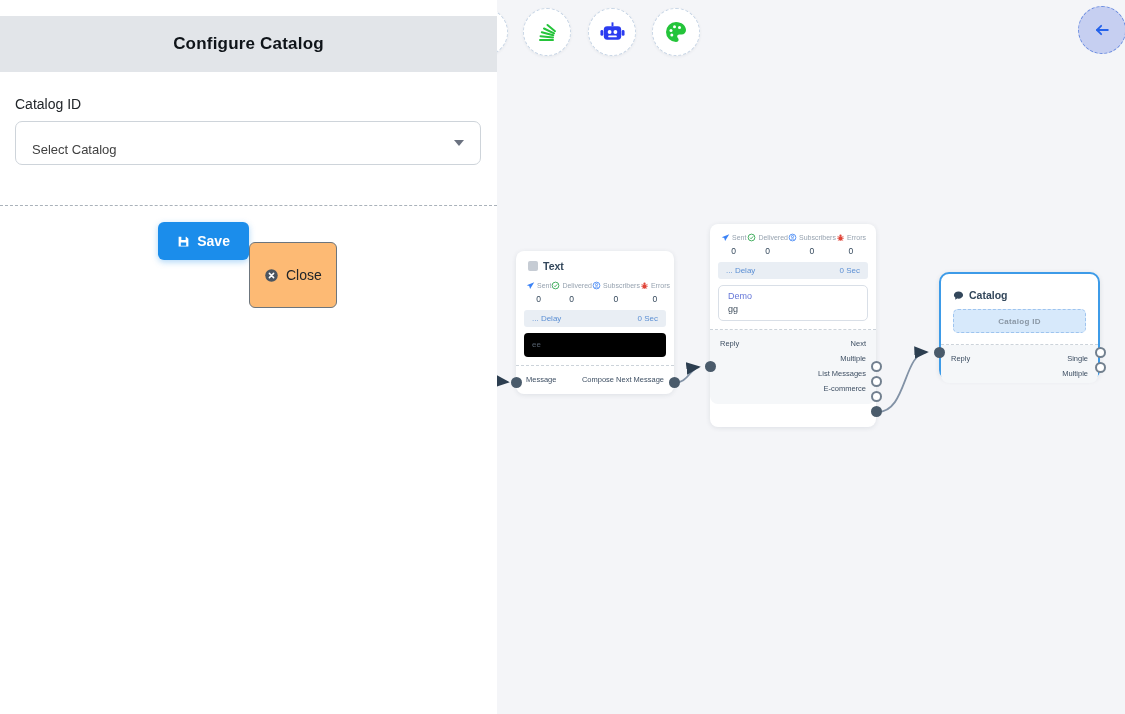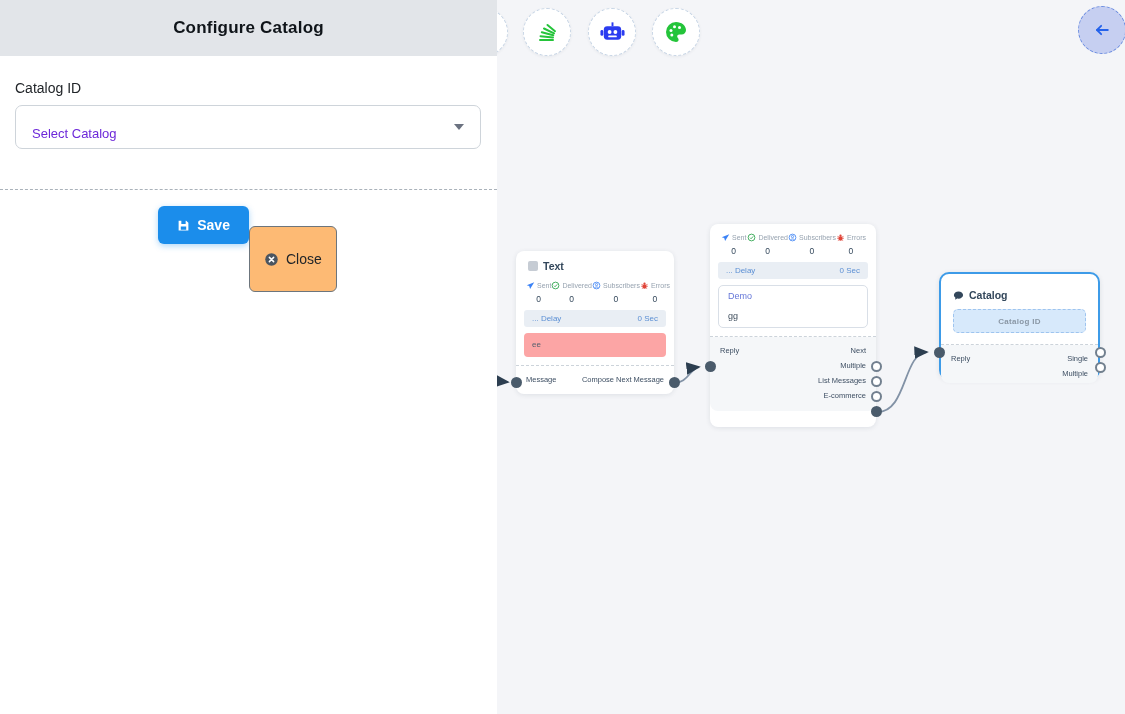--- a/index.html
+++ b/index.html
@@ -3,28 +3,28 @@
 <meta charset="utf-8">
 <style>
   * { margin:0; padding:0; box-sizing:border-box; }
   html,body { width:1125px; height:714px; overflow:hidden;
     font-family:"Liberation Sans", sans-serif; background:#fff; }
 
   
   .left-panel { position:absolute; left:0; top:0; width:497px; height:714px;
     background:#fff; z-index:5; }
   .panel-header { height:56px; background:#e2e5e9; display:flex;
-    align-items:center; justify-content:center; }
+    align-items:center; justify-content:center;margin-top:16px; }
   .panel-title { font-size:17px; font-weight:bold; color:#0f1419; letter-spacing:.2px; }
   .panel-body { padding:0 16px 0 15px; }
   .field-label { display:block; margin-top:24px; font-size:14px; color:#212529; }
   .select-box { margin-top:9px; height:44px; border:1px solid #ced4da;
     border-radius:7px; background:#fff; display:flex; align-items:center;
     padding:0 16px; cursor:pointer; }
-  .select-value { flex:1; font-size:13px; color:#6d28d9;margin-top:12px; }
+  .select-value { flex:1; font-size:13px; color:#404040;margin-top:12px; }
   .select-caret { width:0; height:0; border-left:5px solid transparent;
     border-right:5px solid transparent; border-top:6px solid #6b7280; }
   .panel-divider { margin-top:40px; border:none; border-top:1px dashed #aab2ba; }
   .panel-actions { display:flex; justify-content:center;
     align-items:flex-start; padding:16px 16px 0 14px; }
   .btn { display:inline-flex; align-items:center; gap:7px; border-radius:6px;
     font-size:14px; cursor:pointer; border:none; }
   .btn-save { background:#1b8deb; color:#fff; font-weight:bold;
     padding:11px 19px; box-shadow:0 2px 6px rgba(27,141,235,.35); }
   .btn-close { background:#fdba74; color:#212529; border:1px solid #6c757d;
@@ -55,37 +55,37 @@
     padding:9px 10px 0 10px; }
   .stat { text-align:center; }
   .stat-label { display:flex; align-items:center; justify-content:center; gap:2px;
     font-size:7px; color:#97a3b0; white-space:nowrap; }
   .stat-value { margin-top:4px; font-size:8.5px; color:#33475b; }
 
   .delay-row { margin:6px 8px 0 8px; background:#e9eef4; border-radius:3px;
     padding:4px 8px; display:flex; justify-content:space-between;
     font-size:8px; color:#5b8fd4; }
 
-  .content-box { margin:6px 8px 0 8px; background:#fca5a5; border-radius:4px;
+  .content-box { margin:6px 8px 0 8px; background:#000000; border-radius:4px;
     padding:7px 8px 8px 8px; font-size:8px; color:#55606e; }
 
   .dashed-sep { border:none; border-top:1px dashed #ccd3da; margin-top:8px; }
 
   .ports-row { display:flex; justify-content:space-between; align-items:center;
     padding:9px 10px 10px 10px; font-size:7.5px; color:#3e4f63; }
 
   .node-footer { background:#f5f7f9; border-radius:0 0 8px 8px; padding-top:6px; }
   .footer-row { height:15px; display:flex; align-items:center;
     justify-content:space-between; padding:0 10px; font-size:7.5px; color:#3e4f63; }
   .footer-row.right-only { justify-content:flex-end; }
 
   .demo-card { margin:6px 8px 0 8px; border:1px solid #d9dfe7; border-radius:5px;
     background:#fff; padding:5px 9px 6px 9px; }
   .demo-title { font-size:9px; color:#6577d8; }
-  .demo-text { margin-top:10px; font-size:9px; color:#404f5e; }
+  .demo-text { margin-top:3px; font-size:9px; color:#404f5e; }
 
   .node-catalog { border:2px solid #3d9be8; border-radius:10px; }
   .catalog-id-box { margin:8px 12px 0 12px; background:#d7e9fb;
     border:1px dashed #9ec4ef; border-radius:5px; height:24px; display:flex;
     align-items:center; justify-content:center; font-size:8px; font-weight:bold;
     color:#8a97a5; letter-spacing:.3px; }
 
   .port-dot { position:absolute; width:11px; height:11px; border-radius:50%;
     background:#4a5b6b; cursor:pointer; z-index:3; }
   .port-ring { position:absolute; width:11px; height:11px; border-radius:50%;

